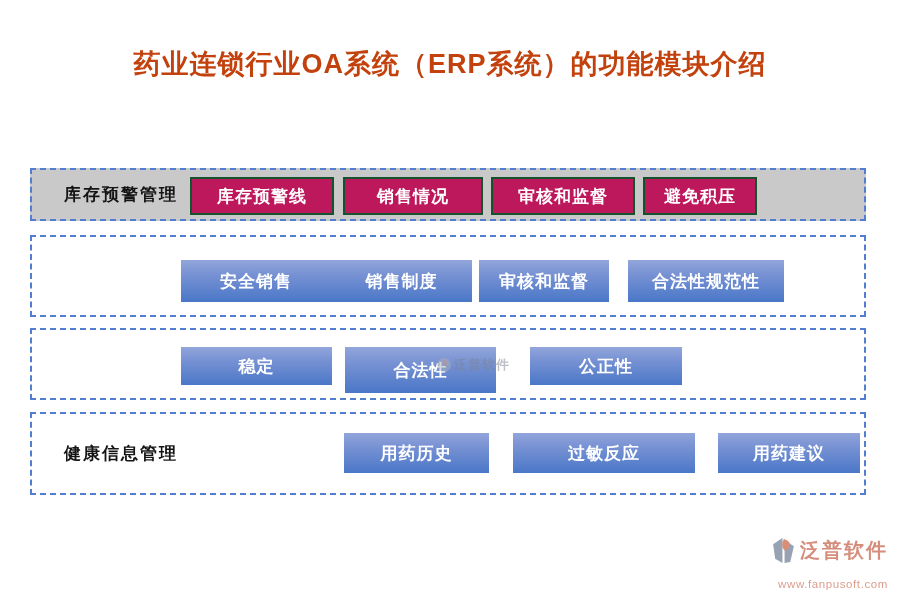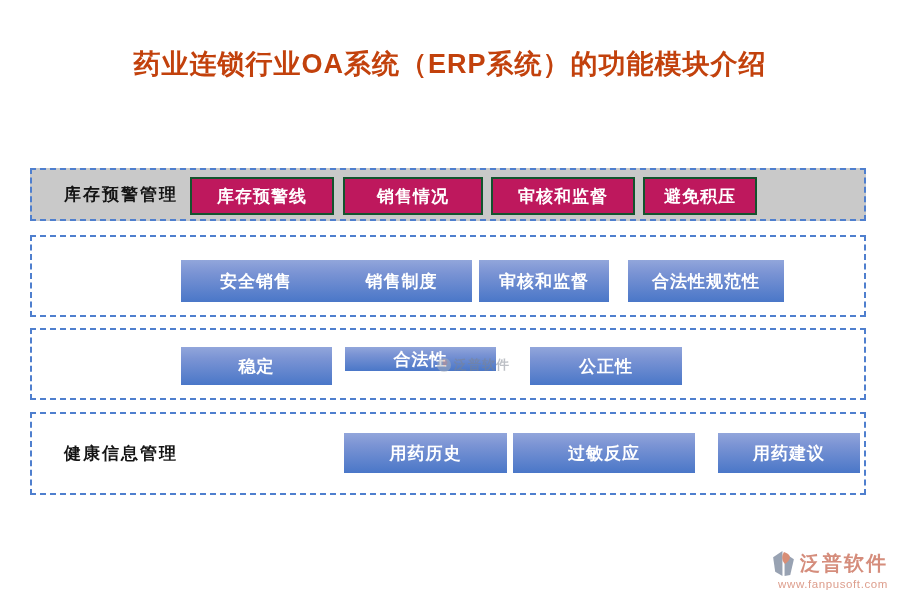--- a/index.html
+++ b/index.html
@@ -45,21 +45,21 @@
   }
   .footer-logo{
     position:absolute;right:12px;bottom:10px;
     display:flex;flex-direction:column;align-items:flex-end;
   }
   .footer-top{display:flex;align-items:flex-start;}
   .logo-name{
     font-size:20px;font-weight:bold;color:#d58d7c;letter-spacing:2px;margin-left:4px;
   }
   .logo-url{
-    font-size:11.5px;color:#dd9e8d;letter-spacing:0.6px;margin-top:1px;
+    font-size:11.5px;color:#dd9e8d;letter-spacing:0.6px;margin-top:14px;
   }
 </style>
 </head>
 <body>
 
 <h1 class="title">药业连锁行业OA系统（ERP系统）的功能模块介绍</h1>
 
 <div id="rows-root">
     <div class="row gray" style="top: 168px; height: 53px;">
       <div class="row-label">库存预警管理</div>
@@ -69,26 +69,26 @@
       <div class="btn dark" style="left: 611px; width: 114px; top: 7px; height: 38px;">避免积压</div>
     </div>
     <div class="row" style="top: 235px; height: 82px;">
       <div class="btn blue" style="left: 149px; width: 150px; top: 23px; height: 42px;">安全销售</div>
       <div class="btn blue" style="left: 299px; width: 141px; top: 23px; height: 42px;">销售制度</div>
       <div class="btn blue" style="left: 447px; width: 130px; top: 23px; height: 42px;">审核和监督</div>
       <div class="btn blue" style="left: 596px; width: 156px; top: 23px; height: 42px;">合法性规范性</div>
     </div>
     <div class="row" style="top: 328px; height: 72px;">
       <div class="btn blue" style="left: 149px; width: 151px; top: 17px; height: 38px;">稳定</div>
-      <div class="btn blue" style="left: 313px; width: 151px; top: 17px; height: 24px;">合法性</div>
+      <div class="btn blue" style="left: 313px; width: 151px; top: 17px; height: 46px;">合法性</div>
       <div class="btn blue" style="left: 498px; width: 152px; top: 17px; height: 38px;">公正性</div>
     </div>
     <div class="row" style="top: 412px; height: 83px;">
       <div class="row-label">健康信息管理</div>
-      <div class="btn blue" style="left: 312px; width: 163px; top: 19px; height: 40px;">用药历史</div>
+      <div class="btn blue" style="left: 312px; width: 145px; top: 19px; height: 40px;">用药历史</div>
       <div class="btn blue" style="left: 481px; width: 182px; top: 19px; height: 40px;">过敏反应</div>
       <div class="btn blue" style="left: 686px; width: 142px; top: 19px; height: 40px;">用药建议</div>
     </div>
   </div>
 
 <div class="watermark">
   <svg width="14" height="14" viewBox="0 0 14 14">
     <circle cx="7" cy="7" r="7" fill="#aab0ba"></circle>
     <path d="M7 1 C11 2 12 6 7.5 8.5 C5 6.5 5.2 3 7 1 Z" fill="#d99d86"></path>
   </svg>

